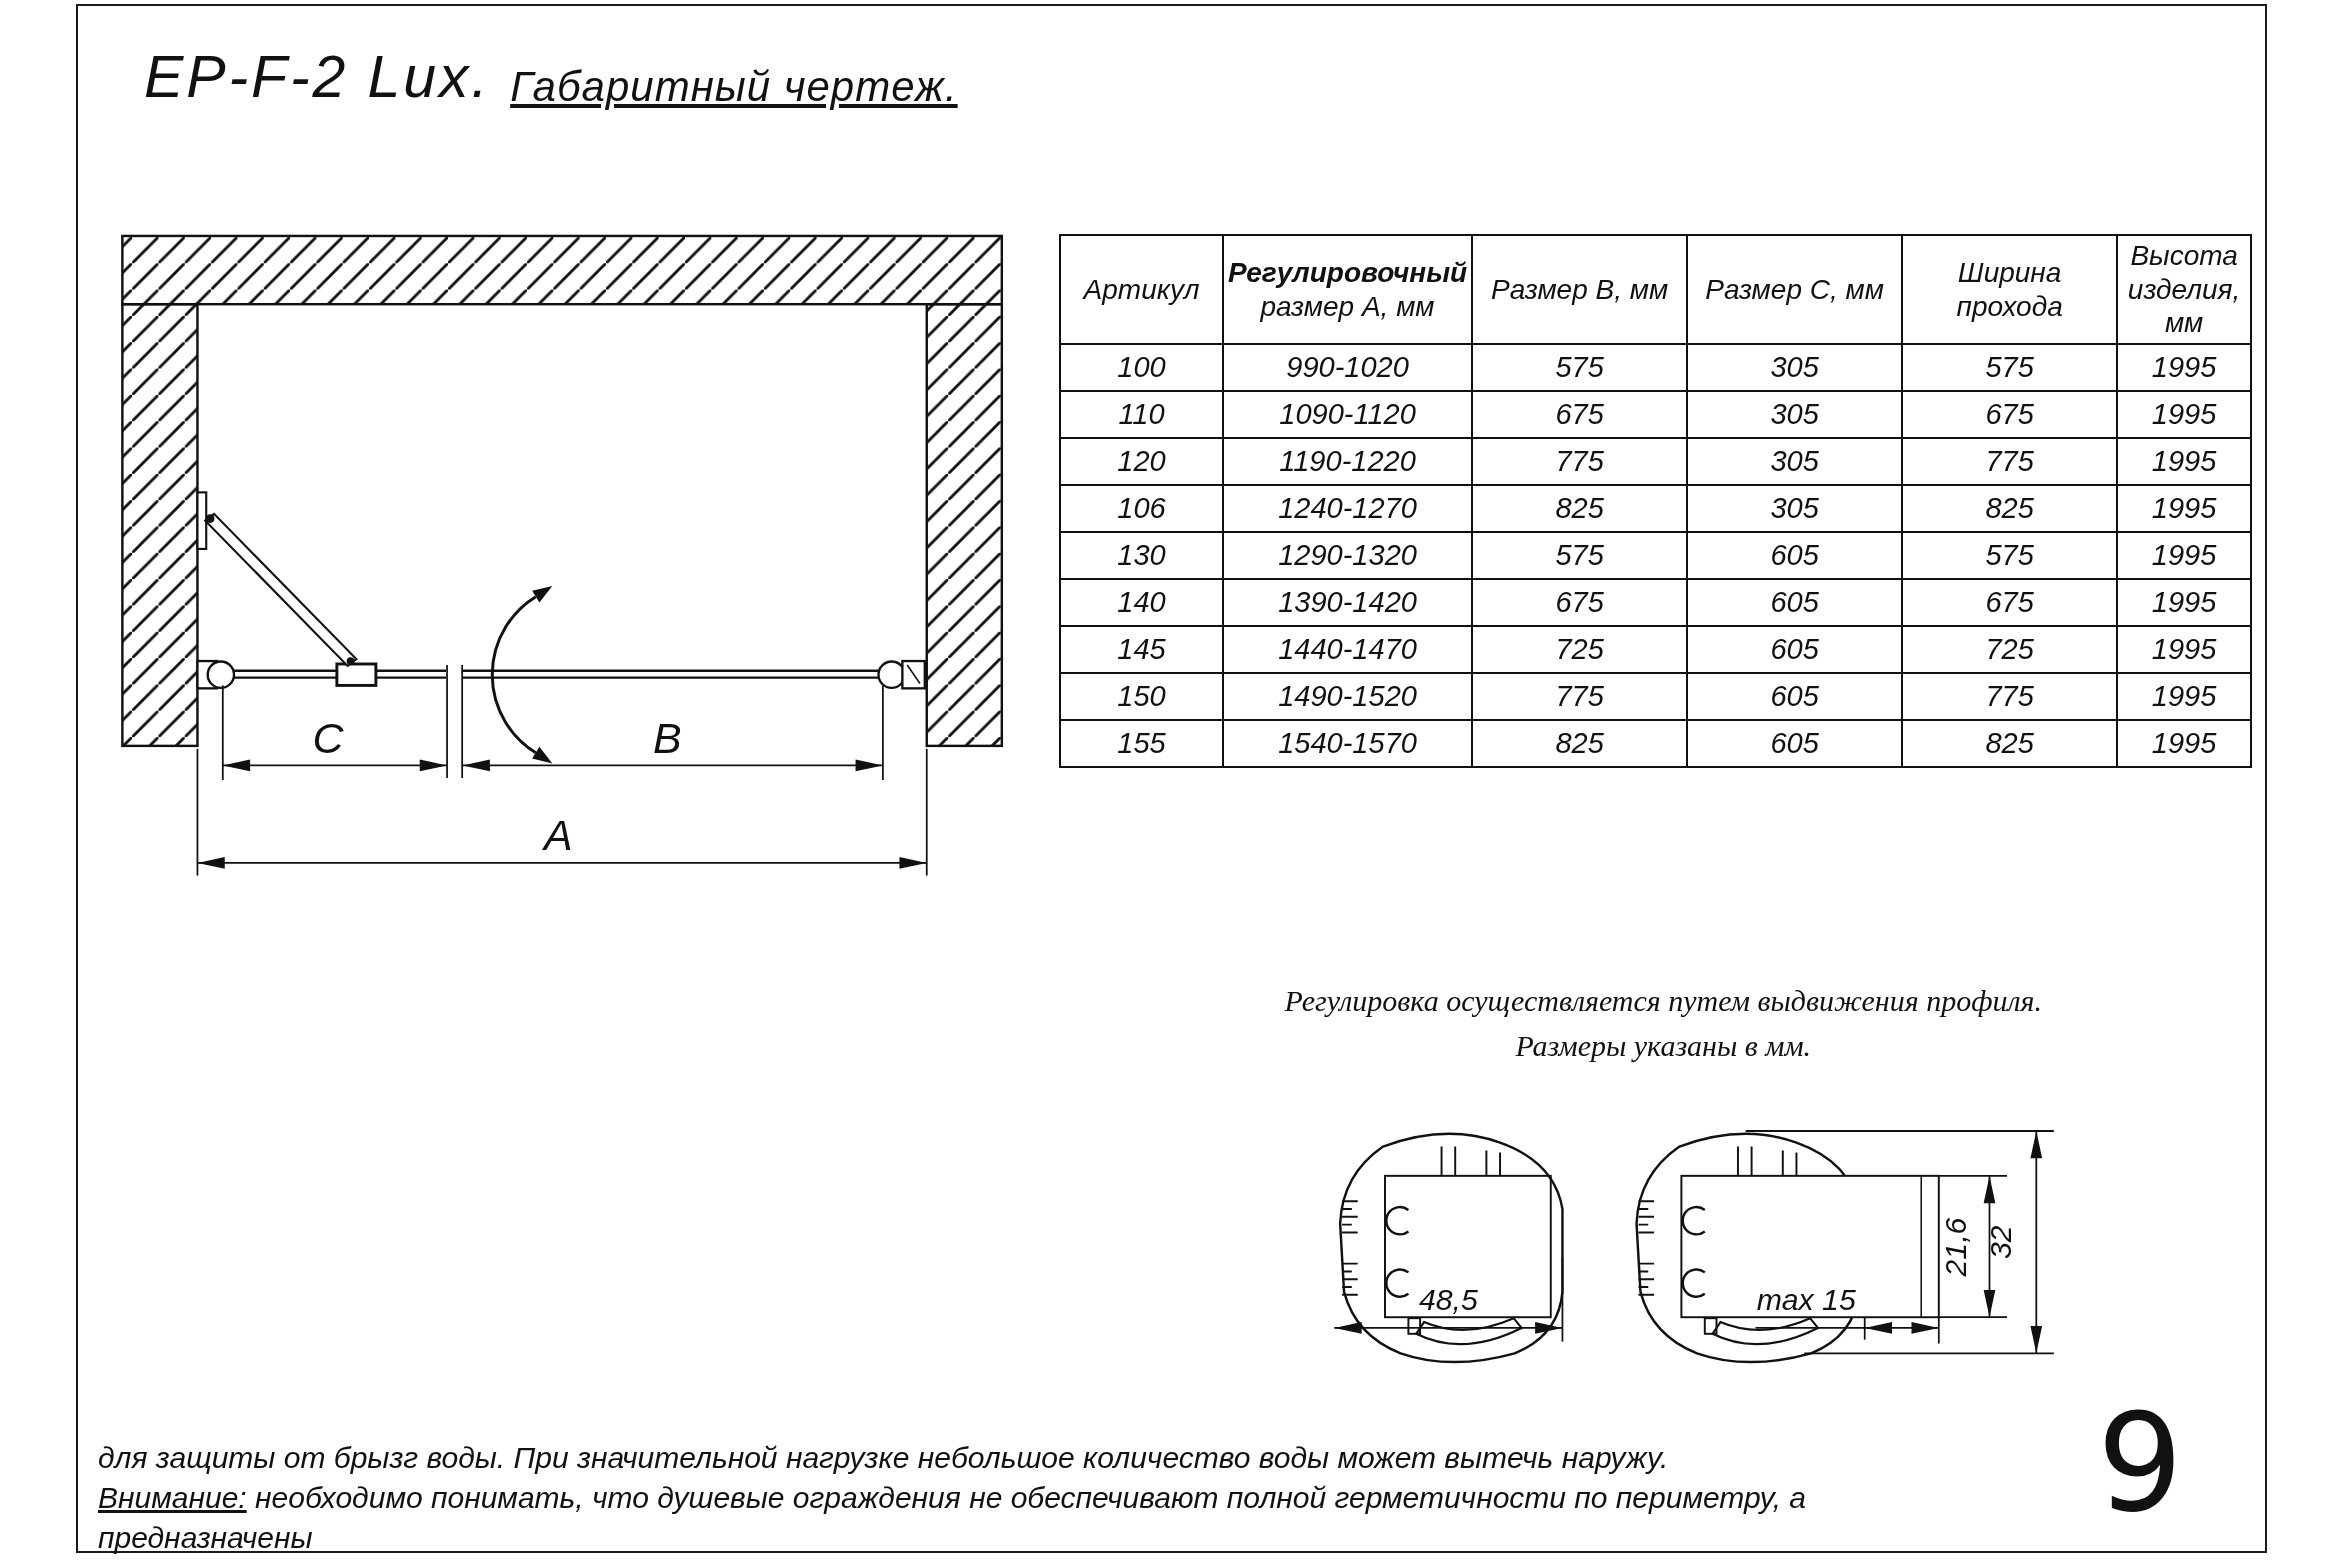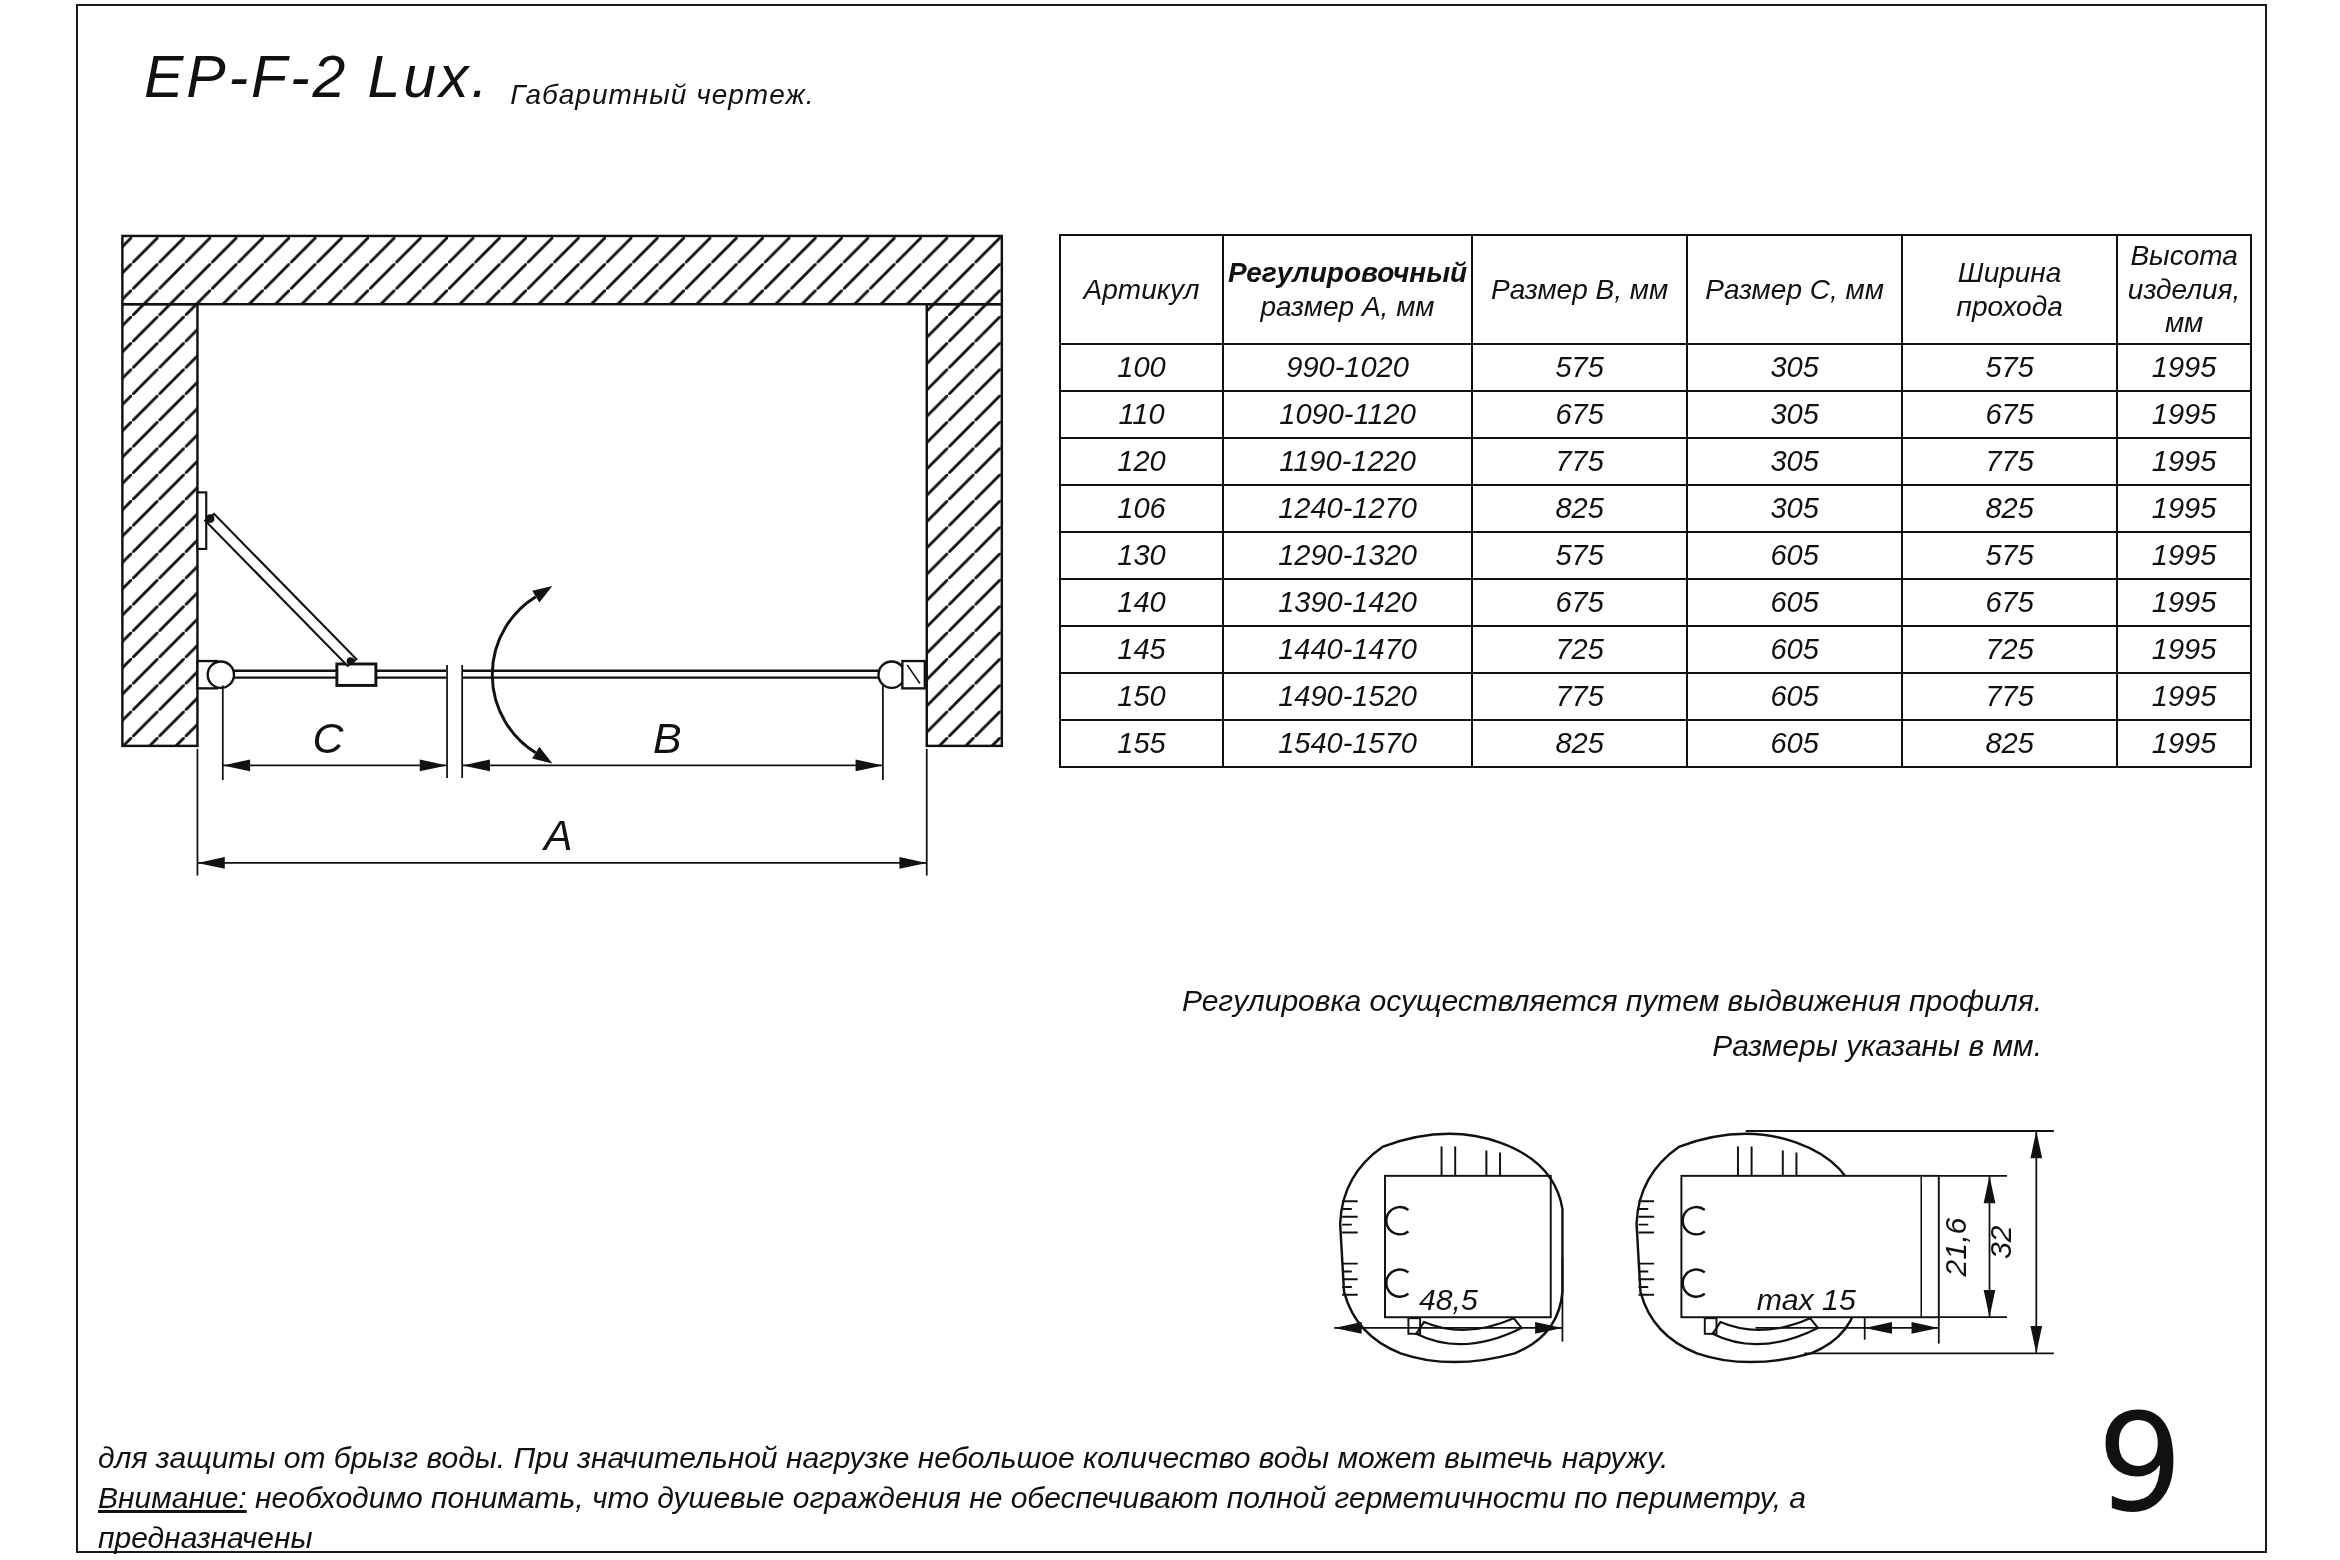--- a/index.html
+++ b/index.html
@@ -18,21 +18,21 @@
   }
   .layer { position:absolute; left:0; top:0; width:2341px; height:1560px; }
 
   
   .title {
     position:absolute; left:144px; top:43px;
     display:flex; align-items:flex-end; gap:19.5px;
     font-style:italic; white-space:nowrap;
   }
   .title .model { font-size:59px; letter-spacing:2.9px; font-weight:500; }
-  .title .suffix { font-size:28px; letter-spacing:1px; }
+  .title .suffix { font-size:42px; letter-spacing:1px;text-decoration:underline; }
 
   
   table.spec {
     position:absolute; left:1059px; top:234px;
     border-collapse:collapse; table-layout:fixed;
     background:transparent;
   }
   table.spec { border:2.9px solid #111; }
   table.spec th, table.spec td {
     border:2px solid #111;
@@ -41,22 +41,22 @@
     padding:0 3.9px;
   }
   table.spec th { height:107px; font-size:28px; line-height:1.2; }
   table.spec td { height:45px; font-size:29px; }
   table.spec .b { font-weight:700; display:block; }
   table.spec .ln { display:block; }
 
   
   .note {
     position:absolute; right:299px; top:978px;
-    text-align:right; font-style:italic;
-    font-size:30px; line-height:45px; white-space:nowrap;
+    text-align:center; font-style:italic;
+    font-size:30px; line-height:45px; white-space:nowrap;font-family:Liberation Serif, serif;
   }
 
   
   .warning {
     position:absolute; left:98px; top:1438px;
     font-style:italic; font-size:30px; line-height:40px;
     width:1814px;
   }
   .warning .u { text-decoration:underline; }
 

